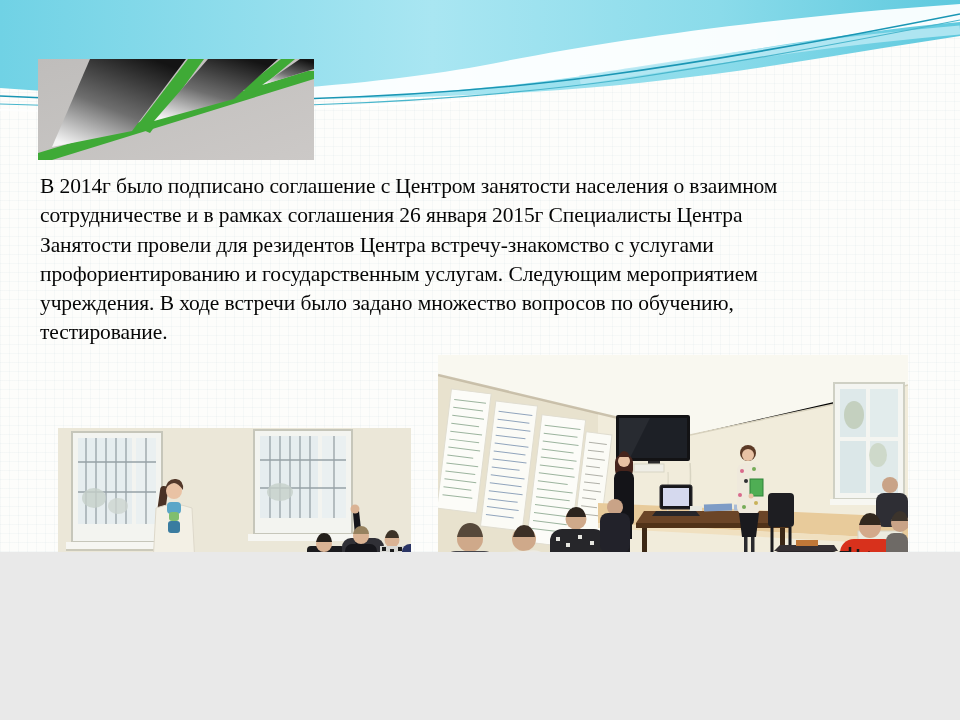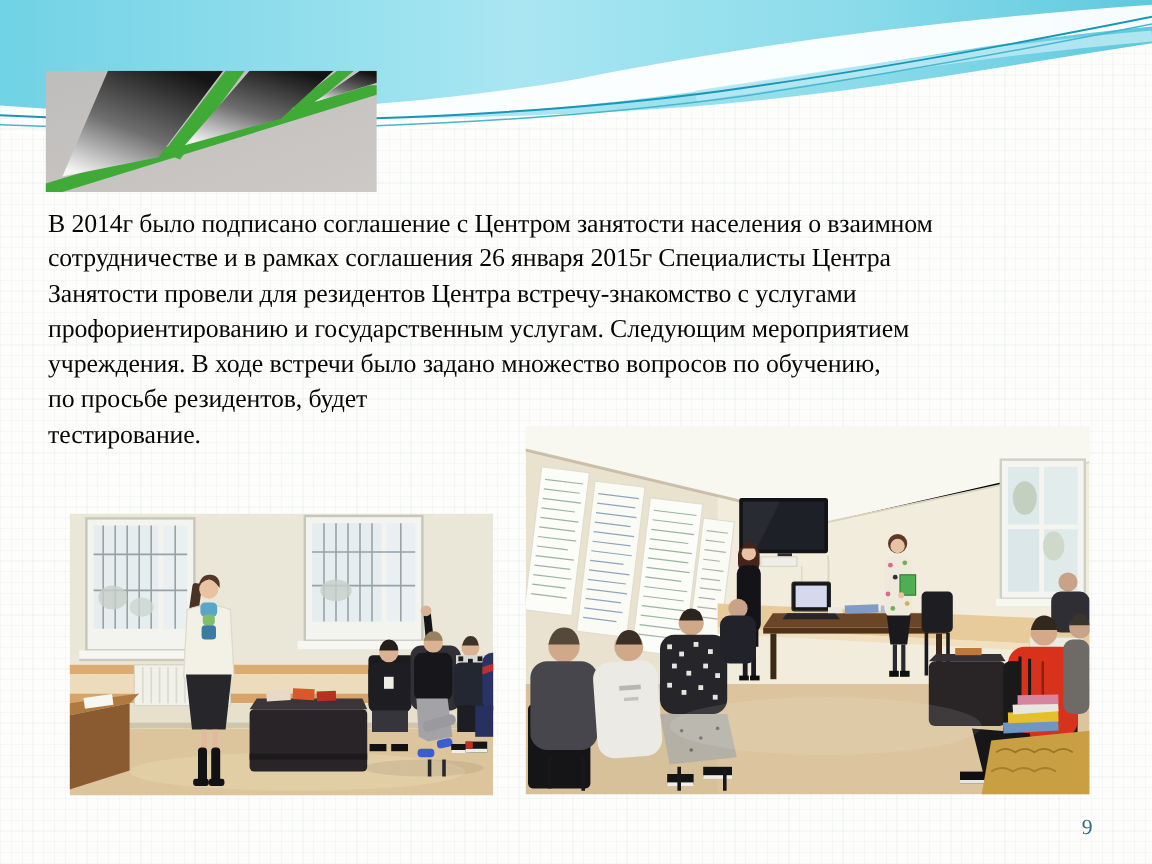--- a/index.html
+++ b/index.html
@@ -1,17 +1,17 @@
 <!DOCTYPE html>
 <html><head>
 <meta charset="utf-8">
 <style>
   html,body { margin:0; padding:0; background:#e9e9e9; }
   .slide {
-    position:relative; width:960px; height:720px; margin:0 auto;
+    position:relative; width:960px; height:552px; margin:0 auto;
     background-color:#fdfdfb;
     background-image:
       repeating-linear-gradient(0deg, rgba(170,195,205,0.09) 0px, rgba(170,195,205,0.09) 1px, transparent 1px, transparent 9px),
       repeating-linear-gradient(90deg, rgba(170,195,205,0.09) 0px, rgba(170,195,205,0.09) 1px, transparent 1px, transparent 9px);
     overflow:hidden;
     font-family:"Liberation Serif", serif;
   }
   .wave-header { position:absolute; top:0; left:0; width:960px; height:150px; }
   .logo { position:absolute; left:38px; top:59px; width:276px; height:101px; }
   .body-text { position:absolute; left:40px; top:172px; }
@@ -69,21 +69,20 @@
     <polygon points="170,0 240,0 196,40 116,62" fill="url(#panelGrad)"></polygon>
     <polygon points="262,0 276,0 276,10 224,26" fill="url(#panelGrad)"></polygon>
   </svg>
 
   <div class="body-text">
     <div class="line">В 2014г было подписано соглашение с Центром занятости населения о взаимном</div>
     <div class="line">сотрудничестве и в рамках соглашения 26 января 2015г Специалисты Центра</div>
     <div class="line">Занятости провели для резидентов Центра встречу-знакомство с услугами</div>
     <div class="line">профориентированию и государственным услугам. Следующим мероприятием</div>
     <div class="line">учреждения. В ходе встречи было задано множество вопросов по обучению,</div>
-    <div class="line">по просьбе резидентов, будет</div>
     <div class="line">тестирование.</div>
   </div>
 
   <svg class="photo photo-left" viewBox="0 0 353 235" aria-hidden="true">
     <rect x="0" y="0" width="353" height="130" fill="#ebe7d8"></rect>
     <rect x="0" y="126" width="353" height="8" fill="#dcab72"></rect>
     <rect x="0" y="134" width="353" height="16" fill="#ecdcbc"></rect>
     <rect x="0" y="150" width="353" height="8" fill="#d8a468"></rect>
     <rect x="0" y="158" width="353" height="16" fill="#e7e0cd"></rect>
     <rect x="0" y="174" width="353" height="5" fill="#cfc7ad"></rect>

